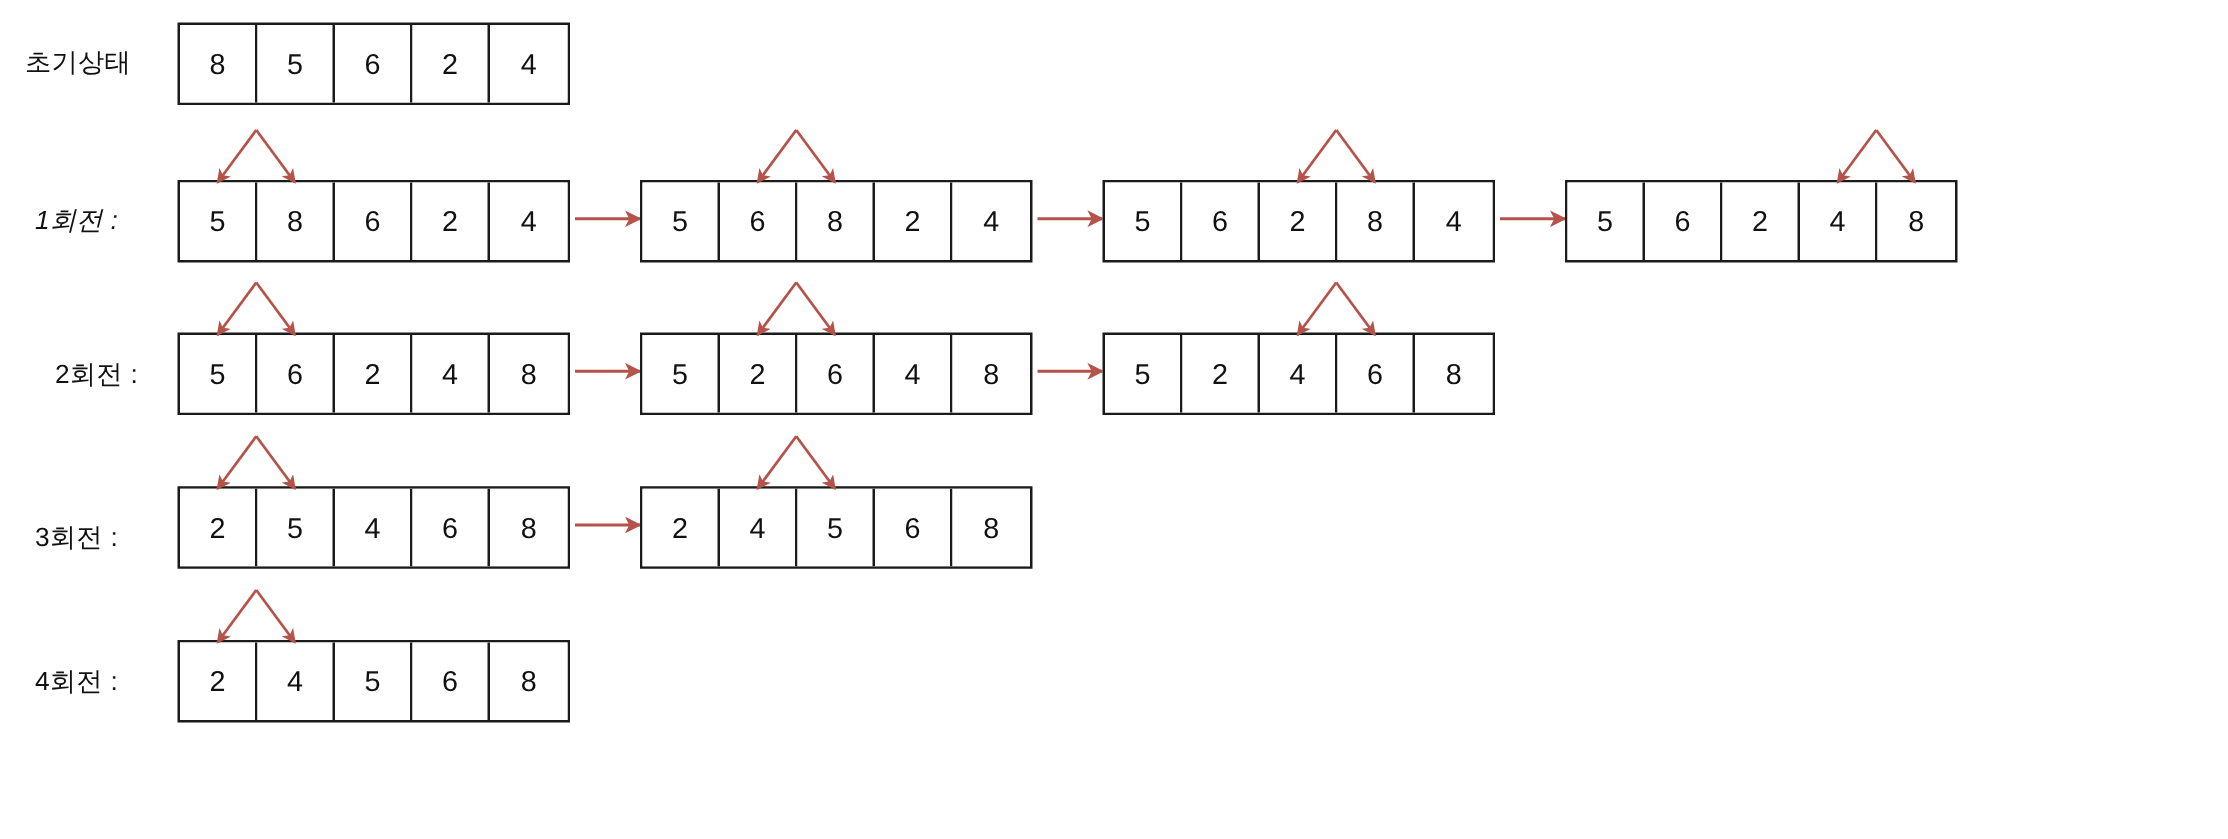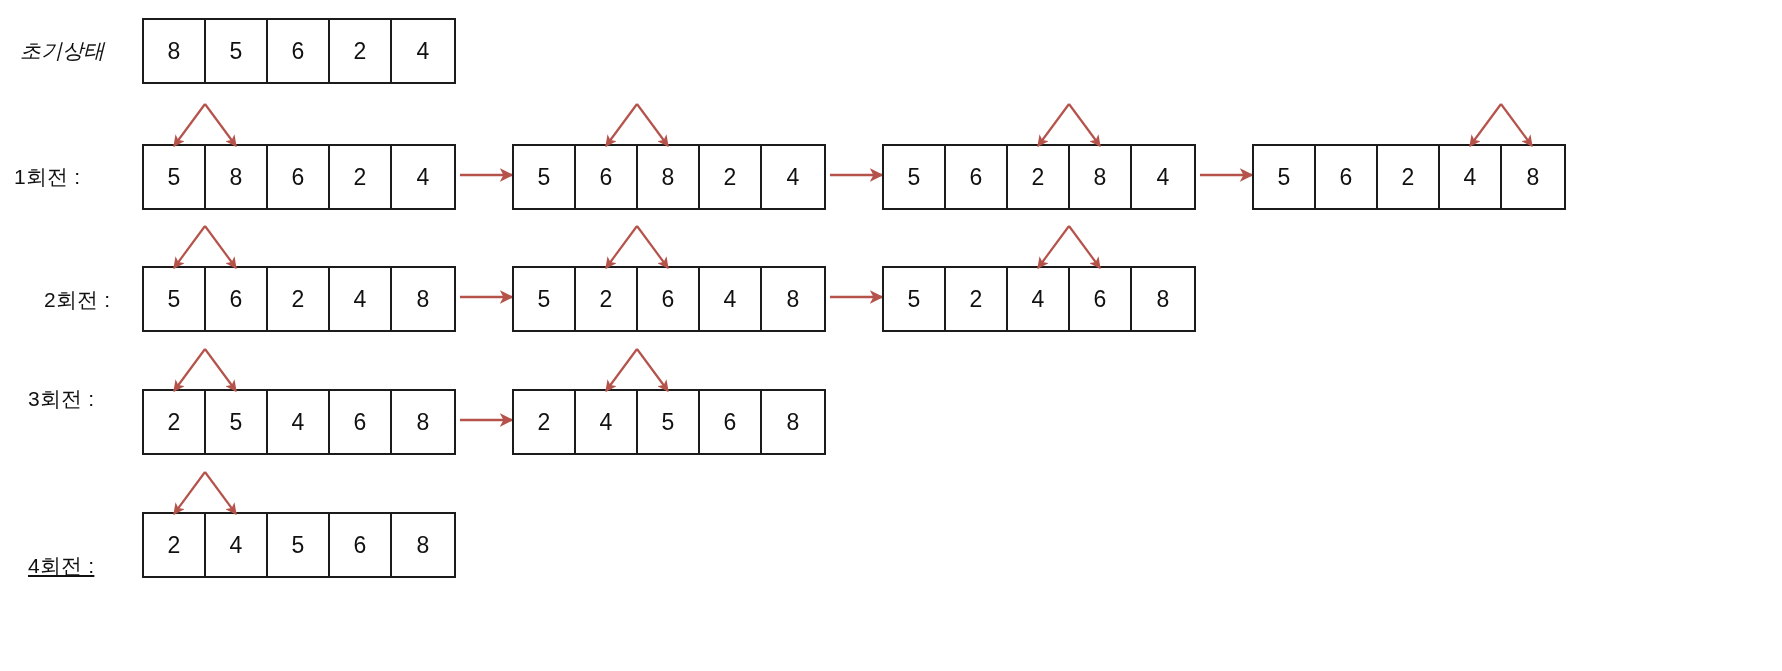--- a/index.html
+++ b/index.html
@@ -76,31 +76,31 @@
   .connector {
     position: absolute;
     pointer-events: none;
     overflow: visible;
   }
 </style>
 </head>
 <body>
 
 <div id="canvas">
-    <div class="row-label" style="left: 20px; top: 40px; font-style: italic;">초기상태</div>
+    <div class="row-label" style="left: 20px; top: 40px;">초기상태</div>
     <div class="array-group" style="left: 142px; top: 18px; width: 310px; height: 62px;">
       <div class="array-boxes">
         <div class="cell">8</div>
         <div class="cell">5</div>
         <div class="cell">6</div>
         <div class="cell">2</div>
         <div class="cell">4</div>
       </div>
     </div>
-    <div class="row-label" style="left: 14px; top: 166px;">1회전 :</div>
+    <div class="row-label" style="left: 28px; top: 166px; font-style: italic;">1회전 :</div>
     <div class="array-group" style="left: 142px; top: 144px; width: 310px; height: 62px;">
       <div class="array-boxes">
         <div class="cell">5</div>
         <div class="cell">8</div>
         <div class="cell">6</div>
         <div class="cell">2</div>
         <div class="cell">4</div>
       </div>
       <svg width="114" height="54" viewBox="0 0 114 54" class="swap-arrow" style="left: 6.24px; top: -48px;">
         <defs>
@@ -254,21 +254,21 @@
       <svg width="114" height="54" viewBox="0 0 114 54" class="swap-arrow" style="left: 130.24px; top: -48px;">
         <defs>
           <marker id="ah-2-2" viewBox="0 0 10 10" refX="9" refY="5" markerWidth="5.2" markerHeight="5.2" orient="auto-start-reverse">
             <path d="M 0 0 L 10 5 L 0 10 L 2.6 5 z" fill="#b5534b"></path>
           </marker>
         </defs>
         <path d="M 57 8 L 26 50" stroke="#b5534b" stroke-width="2.2" fill="none" stroke-linecap="butt" marker-end="url(#ah-2-2)"></path>
         <path d="M 57 8 L 88 50" stroke="#b5534b" stroke-width="2.2" fill="none" stroke-linecap="butt" marker-end="url(#ah-2-2)"></path>
       </svg>
     </div>
-    <div class="row-label" style="left: 28px; top: 388px;">3회전 :</div>
+    <div class="row-label" style="left: 28px; top: 420px;">3회전 :</div>
     <div class="array-group" style="left: 142px; top: 389px; width: 310px; height: 62px;">
       <div class="array-boxes">
         <div class="cell">2</div>
         <div class="cell">5</div>
         <div class="cell">4</div>
         <div class="cell">6</div>
         <div class="cell">8</div>
       </div>
       <svg width="114" height="54" viewBox="0 0 114 54" class="swap-arrow" style="left: 6.24px; top: -48px;">
         <defs>
@@ -299,21 +299,21 @@
       <svg width="114" height="54" viewBox="0 0 114 54" class="swap-arrow" style="left: 68.24px; top: -48px;">
         <defs>
           <marker id="ah-3-1" viewBox="0 0 10 10" refX="9" refY="5" markerWidth="5.2" markerHeight="5.2" orient="auto-start-reverse">
             <path d="M 0 0 L 10 5 L 0 10 L 2.6 5 z" fill="#b5534b"></path>
           </marker>
         </defs>
         <path d="M 57 8 L 26 50" stroke="#b5534b" stroke-width="2.2" fill="none" stroke-linecap="butt" marker-end="url(#ah-3-1)"></path>
         <path d="M 57 8 L 88 50" stroke="#b5534b" stroke-width="2.2" fill="none" stroke-linecap="butt" marker-end="url(#ah-3-1)"></path>
       </svg>
     </div>
-    <div class="row-label" style="left: 28px; top: 555px; text-decoration: underline;">4회전 :</div>
+    <div class="row-label" style="left: 28px; top: 535px;">4회전 :</div>
     <div class="array-group" style="left: 142px; top: 512px; width: 310px; height: 62px;">
       <div class="array-boxes">
         <div class="cell">2</div>
         <div class="cell">4</div>
         <div class="cell">5</div>
         <div class="cell">6</div>
         <div class="cell">8</div>
       </div>
       <svg width="114" height="54" viewBox="0 0 114 54" class="swap-arrow" style="left: 6.24px; top: -48px;">
         <defs>

